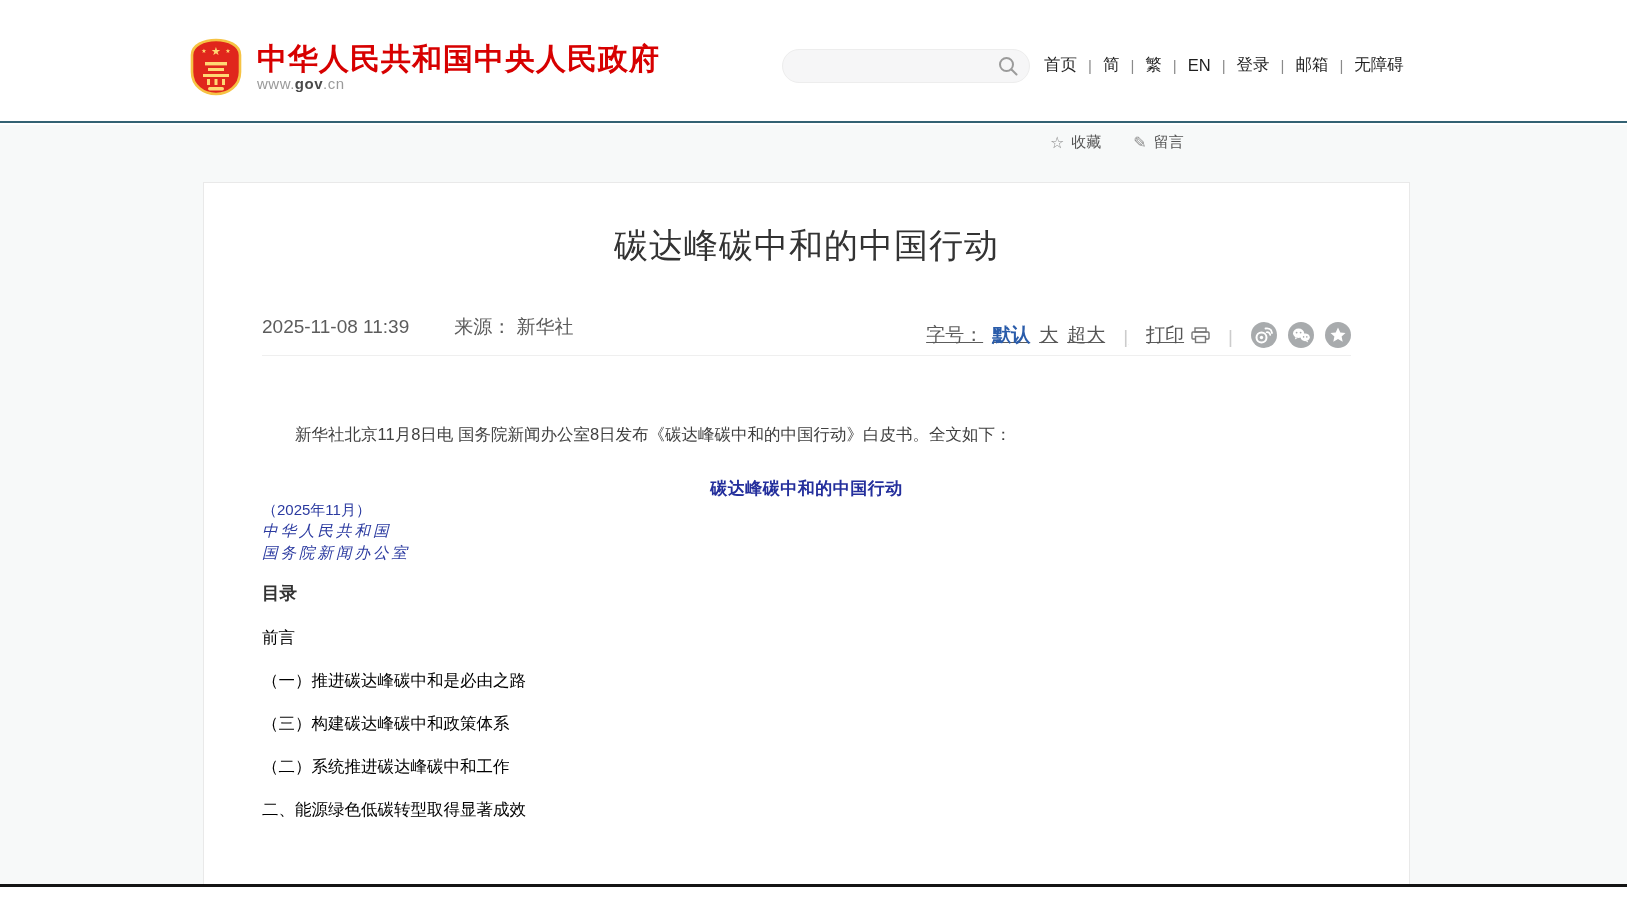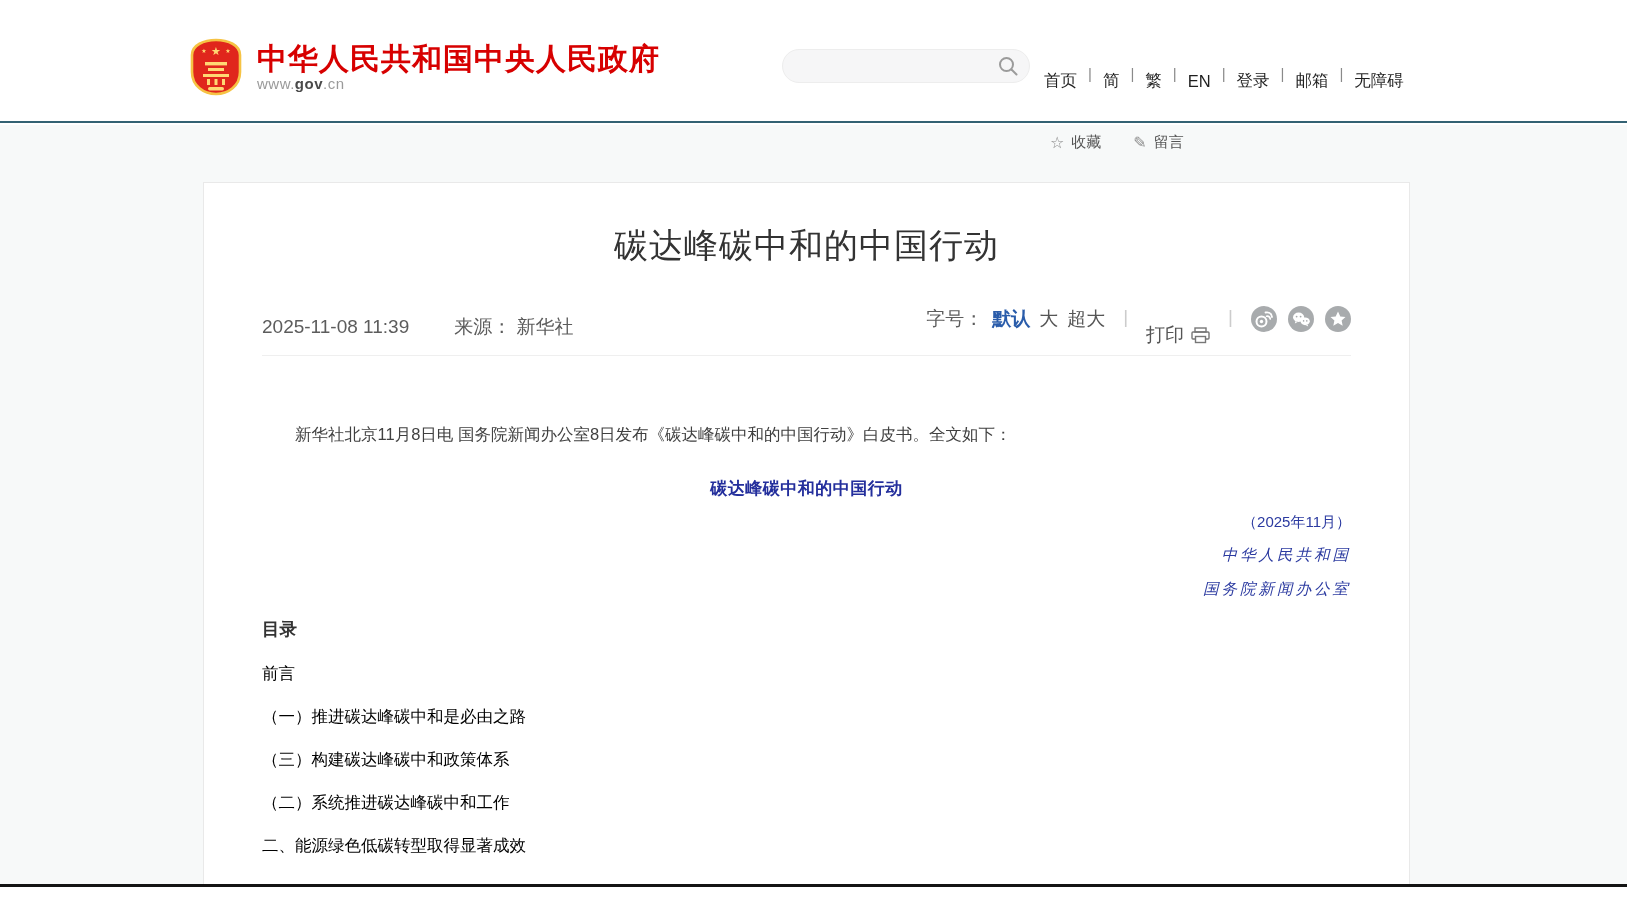--- a/index.html
+++ b/index.html
@@ -15,53 +15,53 @@
   .brand-url { font-size: 15px; color: #9a9a9a; letter-spacing: .5px; }
   .brand-url .url-bold { color: #4a4a4a; font-weight: bold; }
   .search-box { position: absolute; left: 782px; top: 49px; width: 248px; height: 34px;
     background: #f6f6f7; border: 1px solid #ededed; border-radius: 18px; }
   .search-input { position: absolute; left: 0; top: 0; width: 100%; height: 100%;
     border: none; outline: none; background: transparent; border-radius: 18px;
     padding: 0 42px 0 16px; font-size: 15px; color: #333; }
   .search-icon { position: absolute; right: 10px; top: 5px; width: 22px; height: 22px; cursor: pointer; }
   .top-nav { position: absolute; left: 1044px; top: 54px; display: flex; align-items: center;
     font-size: 16.5px; color: #1f1f1f; white-space: nowrap; }
-  .top-nav a { color: #1f1f1f; text-decoration: none; cursor: pointer; margin-top: 16px; }
+  .top-nav a { color: #1f1f1f; text-decoration: none; cursor: pointer; }
   .top-nav .sep { margin: 0 11px; color: #8a8a8a; font-size: 15px; }
 
   
   .page-lower { position: absolute; top: 125px; left: 0; right: 0; bottom: 28px;
     background: #f7f9f9; overflow: hidden; }
   .quick-actions { position: absolute; top: 8px; left: 1050px; display: flex; gap: 32px;
     font-size: 15px; color: #555; align-items: center; }
   .qa { display: flex; align-items: center; gap: 7px; cursor: pointer; }
   .qa-icon { font-size: 16px; color: #8c8c8c; font-style: normal; }
 
   .panel { position: absolute; left: 203px; top: 57px; width: 1207px; height: 1200px;
     background: #fff; border: 1px solid #e9e9e9; padding: 36px 58px 40px; }
 
   .article-title { margin-top: 4px; text-align: center; font-size: 34px; font-weight: 500;
     color: #333; letter-spacing: 1px; }
 
   .meta-row { margin-top: 37px; display: flex; justify-content: space-between; align-items: center;
     border-bottom: 1px solid #efefef; padding-bottom: 7px; font-size: 19px; color: #5c5c5c; }
   .meta-left { display: flex; gap: 45px; align-items: center; }
-  .meta-right { display: flex; align-items: flex-start; }
+  .meta-right { display: flex; align-items: flex-end; text-decoration: underline; }
   .fs-opt { margin-left: 9px; color: #555; text-decoration: none; cursor: pointer; }
   .fs-default { color: #2a5caa; font-weight: bold; }
   .vsep { margin: 0 18px; color: #ccc; }
   .print-btn { display: flex; align-items: center; gap: 7px; color: #555; text-decoration: none; cursor: pointer; margin-top: 16px; }
   .share-group { display: flex; align-items: center; gap: 11px; }
   .share-circle { width: 26px; height: 26px; cursor: pointer; display: block; }
 
   .intro { margin-top: 66px; text-indent: 2em; font-size: 16.5px; color: #404040; line-height: 1.55; }
 
   .doc-title { margin-top: 29px; text-align: center; font-size: 17px; font-weight: bold;
     color: #232e9c; letter-spacing: .5px; }
-  .doc-line { margin-top: 13px; text-align: right; font-size: 15px; color: #2b3aa0; }
+  .doc-line { margin-top: 1px; text-align: left; font-size: 15px; color: #2b3aa0; }
   .kai { font-family: "DejaVu Serif", "Liberation Serif", serif; font-style: italic;
     letter-spacing: 3px; font-size: 15.5px; }
 
   .toc-title { margin-top: 17px; font-size: 17.5px; font-weight: bold; color: #333; }
   .toc-item { margin-top: 21px; font-size: 16.5px; color: #000000; line-height: 22px; }
 
   .footer-line { position: absolute; left: 0; right: 0; bottom: 28px; height: 3px; background: #141414; }
 </style>
 </head>
 <body>

